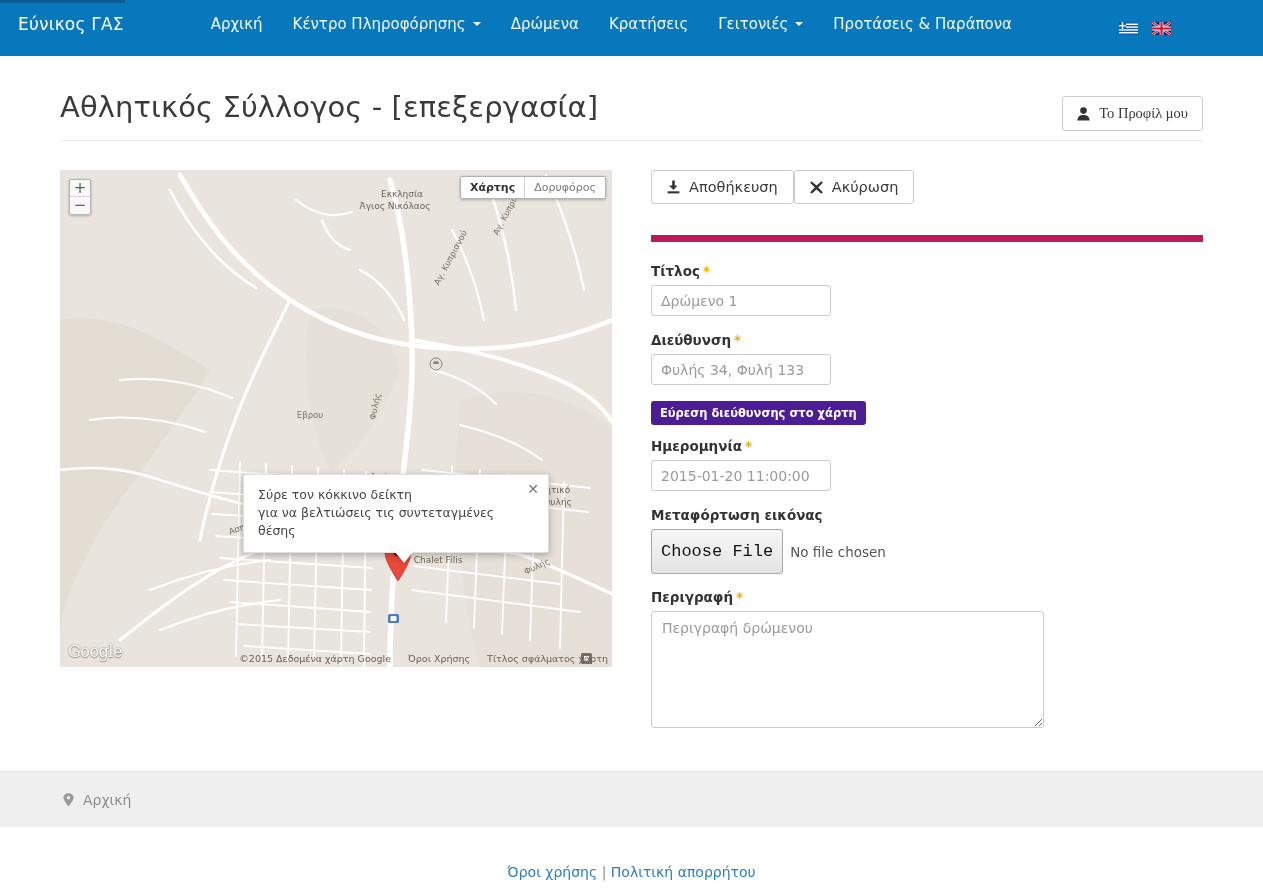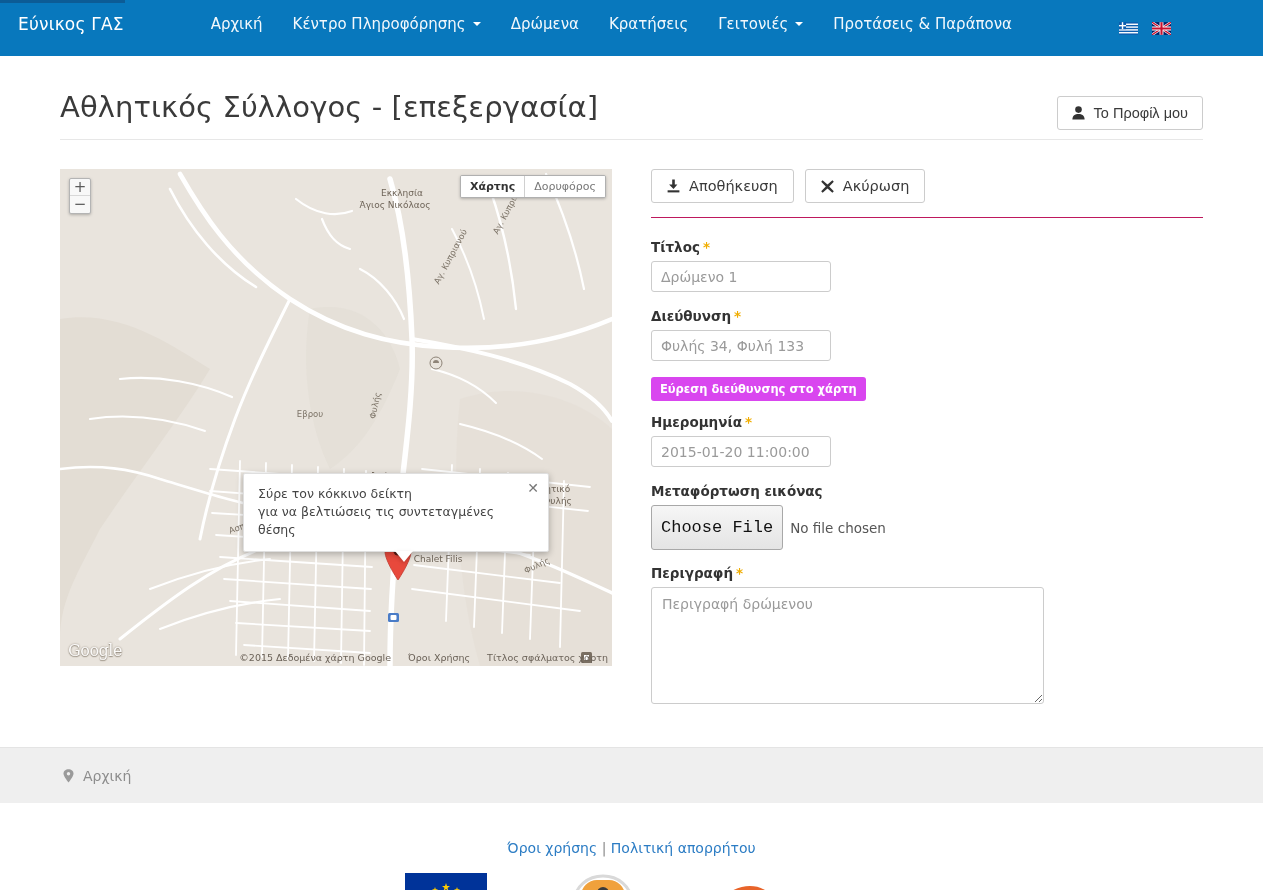--- a/index.html
+++ b/index.html
@@ -91,21 +91,21 @@
   }
   #profile-btn {
     display: inline-flex; align-items: center; gap: 9px;
     border: 1px solid #cccccc;
     background: #ffffff;
     border-radius: 3px;
     padding: 8px 14px;
     font-size: 14.5px;
     color: #3a3a3a;
     cursor: pointer;
-    font-family: Liberation Sans, sans-serif;
+    font-family: Liberation Serif, serif;
     margin-top: 4px;
   }
 
   
   #row { display: flex; padding-top: 29px; }
   #leftcol { width: 552px; }
   #rightcol { width: 552px; margin-left: 39px; }
 
   
   #map {
@@ -208,23 +208,23 @@
   #attrib {
     position: absolute; right: 4px; bottom: 3px; z-index: 5;
     display: flex; gap: 17px;
     font-size: 9.5px; color: #6b6258;
     font-family: "DejaVu Sans", sans-serif;
   }
   #attrib span { white-space: nowrap; }
 
   
   #formbtns {
-    display: flex; gap: 11px;
-    padding-bottom: 14px;
-    border-bottom: 1px solid #be185d;
+    display: flex; 
+    padding-bottom: 31px;
+    border-bottom: 7px solid #be185d;
     margin-bottom: 21px;
   }
   .btn-default {
     display: inline-flex; align-items: center; gap: 9px;
     border: 1px solid #cccccc;
     background: #ffffff;
     border-radius: 3px;
     padding: 8px 15px;
     font-size: 14.5px;
     color: #3a3a3a;
@@ -249,21 +249,21 @@
     color: #5a5a5a;
     background: #ffffff;
     border: 1px solid #cccccc;
     border-radius: 3px;
     font-family: inherit;
     margin-bottom: 16px;
   }
   .finput::placeholder { color:#9a9a9a; }
   #findbtn {
     display: inline-block;
-    background: #d946ef;
+    background: #4c1d95;
     color: #ffffff;
     font-size: 11.5px;
     font-weight: 700;
     border: none;
     border-radius: 3px;
     padding: 5px 9px;
     cursor: pointer;
     font-family: inherit;
     margin-bottom: 13px;
   }

